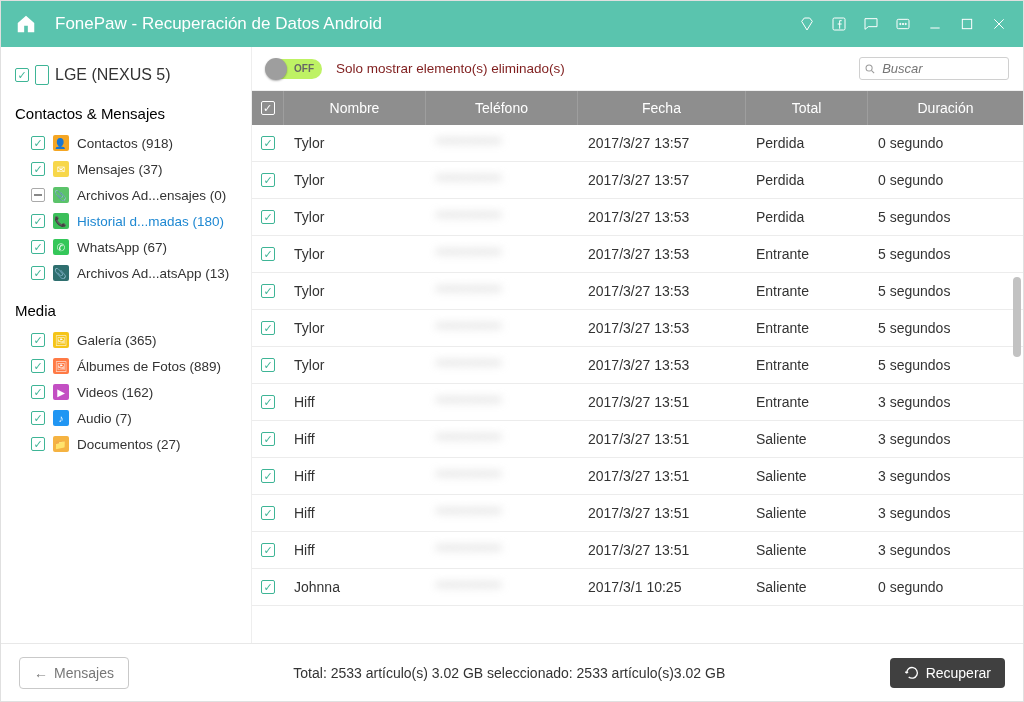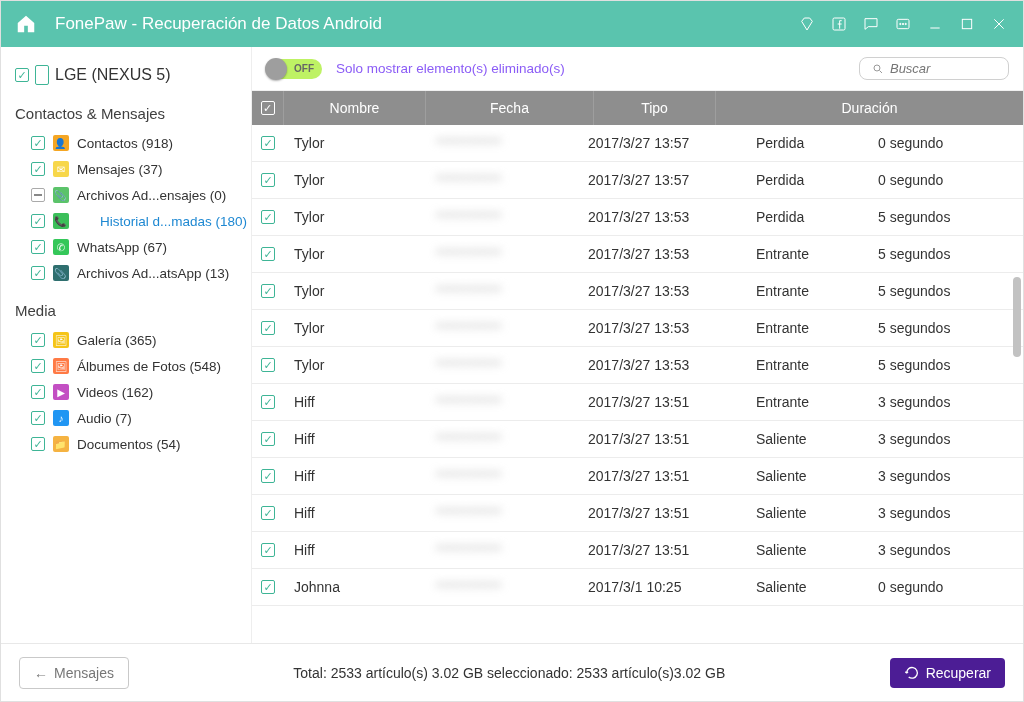--- a/index.html
+++ b/index.html
@@ -16,33 +16,33 @@
   .body { flex:1; display:flex; flex-direction:column; }
   .content { flex:1; display:flex; overflow:hidden; }
   
   .sidebar { width: 250px; padding: 14px 6px; font-size: 14px; color:#333; overflow-y:auto; }
   .device-row { display:flex; align-items:center; gap:6px; padding:4px 8px; font-size:16px; font-weight:500; }
   .chk { width:14px; height:14px; border:1.5px solid #3eb596; display:inline-flex; align-items:center; justify-content:center; border-radius:2px; flex-shrink:0; }
   .chk.checked::after { content:"✓"; color:#3eb596; font-size:11px; line-height:1; }
   .chk.minus::after { content:""; width:8px; height:2px; background:#888; }
   .chk.dark { border-color:#aaa; background:#fff; }
   .chk.dark.minus::after{background:#888;}
-  .section-title { font-size:15px; padding: 16px 8px 8px; color:#404040; }
+  .section-title { font-size:15px; padding: 16px 8px 8px; color:#000000; }
   .tree-item { display:flex; align-items:center; gap:8px; padding:5px 8px 5px 24px; cursor:pointer; color:#333; white-space:nowrap;}
-  .tree-item.active .label { color:#1e88d2;margin-left:23px; }
+  .tree-item.active .label { color:#1e88d2; }
   .icon-sq { width:16px; height:16px; border-radius:2px; display:inline-flex; align-items:center; justify-content:center; color:#fff; font-size:10px; flex-shrink:0;}
   .label { font-size:13.5px; }
   
   .main { flex:1; display:flex; flex-direction:column; border-left:1px solid #eee; position:relative; }
   .toolbar { height:44px; display:flex; align-items:center; padding:0 14px; gap:14px; border-bottom:1px solid #f0f0f0;}
   .toggle { width:56px; height:20px; border-radius:10px; background:#bef264; position:relative; display:flex; align-items:center; }
   .toggle .knob { width:22px; height:22px; border-radius:50%; background:#9e9e9e; position:absolute; left:-1px; top:-1px; box-shadow:0 1px 2px rgba(0,0,0,.3);}
   .toggle .lbl { position:absolute; right:8px; font-size:10px; color:#666; font-weight:600;}
-  .toggle-text { font-size:13.5px; color:#8b5cf6; flex:1;}
-  .search { display:flex; align-items:center; border:1px solid #d0d0d0; border-radius:8px; padding:3px 12px; gap:6px; width:150px;}
+  .toggle-text { font-size:13.5px; color:#7f1d1d; flex:1;}
+  .search { display:flex; align-items:center; border:1px solid #d0d0d0; border-radius:3px; padding:3px 4px; gap:6px; width:150px;}
   .search input { border:none; outline:none; font-size:13px; font-style:italic; color:#999; width:100%; background:transparent;}
   
   .table-wrap { flex:1; overflow-y:auto; position:relative;}
   .thead { display:flex; background:#8e8e8e; color:#fff; height:34px; align-items:center; font-size:14px; position:sticky; top:0; z-index:2;}
   .thead .col, .row .col { padding:0 10px; display:flex; align-items:center; height:100%; }
   .col.chkcol{ width:32px; justify-content:center;}
   .col.name{ width:142px;}
   .col.tel{ width:152px;}
   .col.fecha{ width:168px;}
   .col.tipo{ width:122px;}
@@ -52,21 +52,21 @@
   .row { display:flex; height:37px; border-bottom:1px solid #ececec; font-size:14px; color:#333; align-items:center;}
   .blur { filter: blur(4px); color:#aaa;}
   .thead .col { justify-content:center; border-right:1px solid #9e9e9e;}
   .thead .col:last-child{border-right:none;}
   
   .scrollind{ position:absolute; right:2px; top:230px; width:8px; height:80px; background:#c2c2c2; border-radius:4px;}
   
   .footer { height:58px; border-top:1px solid #e8e8e8; display:flex; align-items:center; padding:0 18px; gap:12px; }
   .btn { padding:7px 14px; border-radius:4px; font-size:14px; cursor:pointer; display:inline-flex; align-items:center; gap:6px;}
   .btn-back { border:1px solid #c9c9c9; color:#777; background:#fff;}
-  .btn-recover { background:#4c1d95; color:#fff;text-align:center; }
+  .btn-recover { background:#404040; color:#fff;text-align:center; }
   .summary { flex:1; text-align:center; font-size:14px; color:#333;}
   .phone-icon{ width:14px; height:20px; border:1.5px solid #3eb596; border-radius:2px; position:relative; display:inline-block;}
 </style>
 </head>
 <body>
 
 <div class="window">
 
   <div class="titlebar">
     <span class="title-home">
@@ -166,36 +166,36 @@
         <div class="section-title">Media</div>
         <div id="media-list">
             <div class="tree-item">
               <span class="chk checked"></span>
               <span class="icon-sq" style="background:#f5c518">🖼</span>
               <span class="label">Galería (365)</span>
             </div>
             <div class="tree-item">
               <span class="chk checked"></span>
               <span class="icon-sq" style="background:#ff7a45">🖼</span>
-              <span class="label">Álbumes de Fotos (548)</span>
+              <span class="label">Álbumes de Fotos (889)</span>
             </div>
             <div class="tree-item">
               <span class="chk checked"></span>
               <span class="icon-sq" style="background:#c34fc3">▶</span>
               <span class="label">Videos (162)</span>
             </div>
             <div class="tree-item">
               <span class="chk checked"></span>
               <span class="icon-sq" style="background:#2196f3">♪</span>
               <span class="label">Audio (7)</span>
             </div>
             <div class="tree-item">
               <span class="chk checked"></span>
               <span class="icon-sq" style="background:#f5b342">📁</span>
-              <span class="label">Documentos (54)</span>
+              <span class="label">Documentos (27)</span>
             </div>
           </div>
       </div>
 
       <div class="main">
         <div class="toolbar">
           <div class="toggle">
             <div class="knob"></div>
             <span class="lbl">OFF</span>
           </div>
@@ -208,22 +208,23 @@
             <input placeholder="Buscar" style="">
           </div>
         </div>
 
         <div class="table-wrap">
           <div class="thead">
             <div class="col chkcol">
                 <span class="chk checked"></span>
               </div>
             <div class="col name">Nombre</div>
+            <div class="col tel">Teléfono</div>
             <div class="col fecha">Fecha</div>
-            <div class="col tipo">Tipo</div>
+            <div class="col tipo">Total</div>
             <div class="col dur">Duración</div>
           </div>
           <div id="rows">
               <div class="row">
                 <div class="col chkcol">
                   <span class="chk checked"></span>
                 </div>
                 <div class="col name">Tylor</div>
                 <div class="col tel">
                   <span class="blur">************</span>

